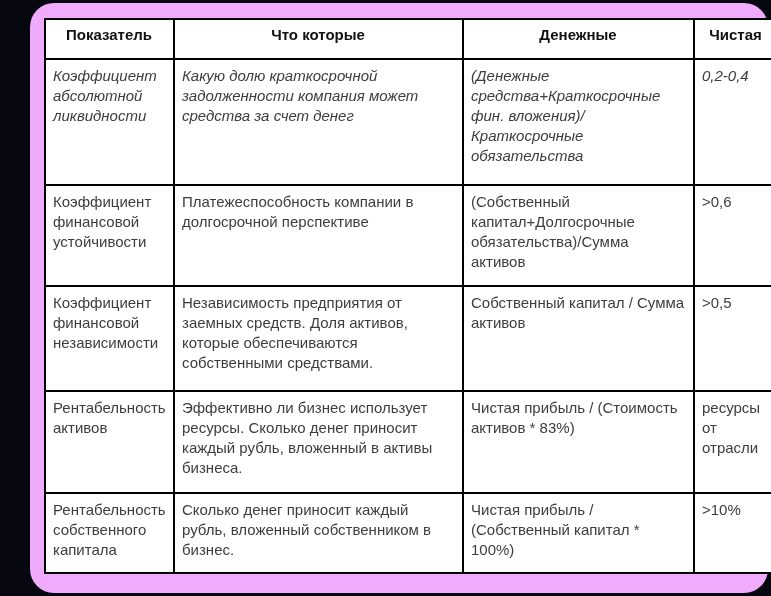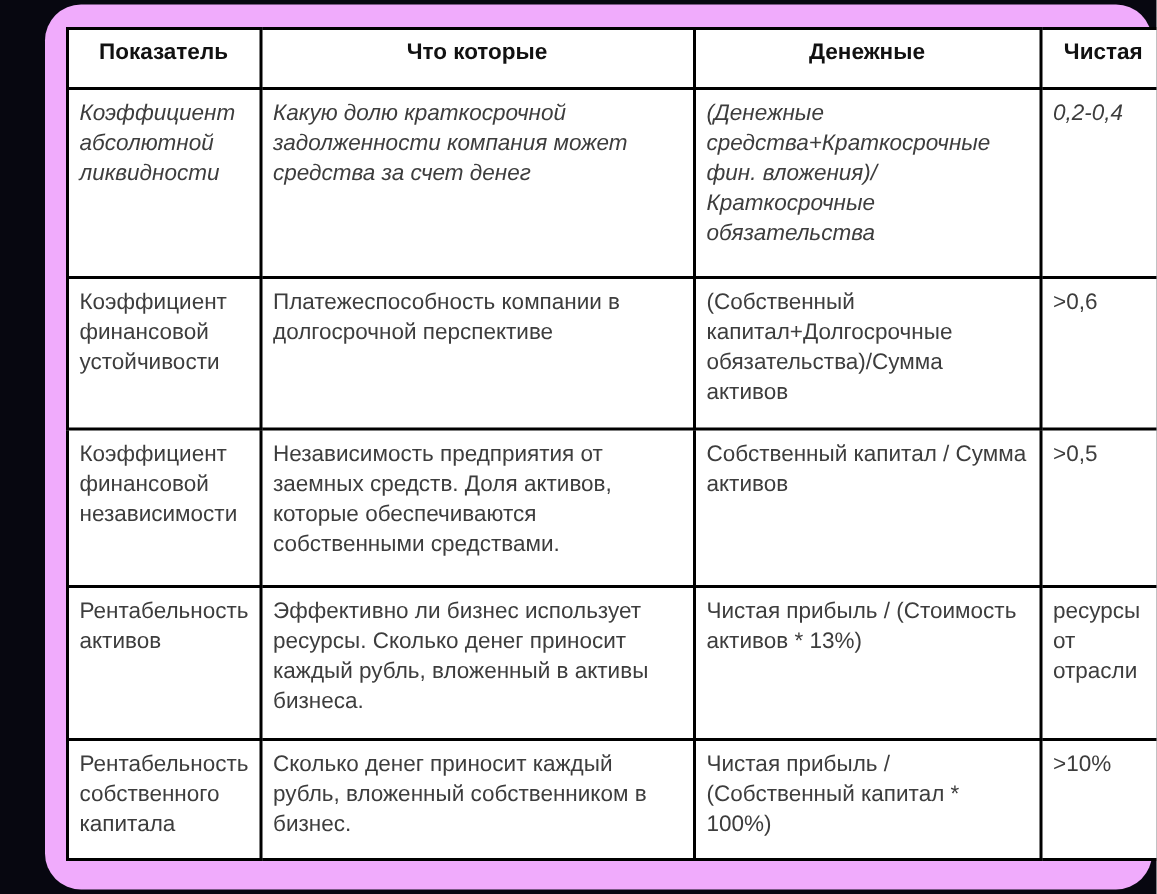--- a/index.html
+++ b/index.html
@@ -88,21 +88,21 @@
         </tr>
         <tr class="h-r4">
           <td>Коэффициент финансовой независимости</td>
           <td>Независимость предприятия от заемных средств. Доля активов, которые обеспечиваются собственными средствами.</td>
           <td>Собственный капитал / Сумма активов</td>
           <td>&gt;0,5</td>
         </tr>
         <tr class="h-r5">
           <td>Рентабельность активов</td>
           <td>Эффективно ли бизнес использует ресурсы. Сколько денег приносит каждый рубль, вложенный в активы бизнеса.</td>
-          <td>Чистая прибыль / (Стоимость активов * 13%)</td>
+          <td>Чистая прибыль / (Стоимость активов * 83%)</td>
           <td>ресурсы от отрасли</td>
         </tr>
         <tr class="h-r6">
           <td>Рентабельность собственного капитала</td>
           <td>Сколько денег приносит каждый рубль, вложенный собственником в бизнес.</td>
           <td>Чистая прибыль / (Собственный капитал * 100%)</td>
           <td>&gt;10%</td>
         </tr>
       </tbody>
     </table>

